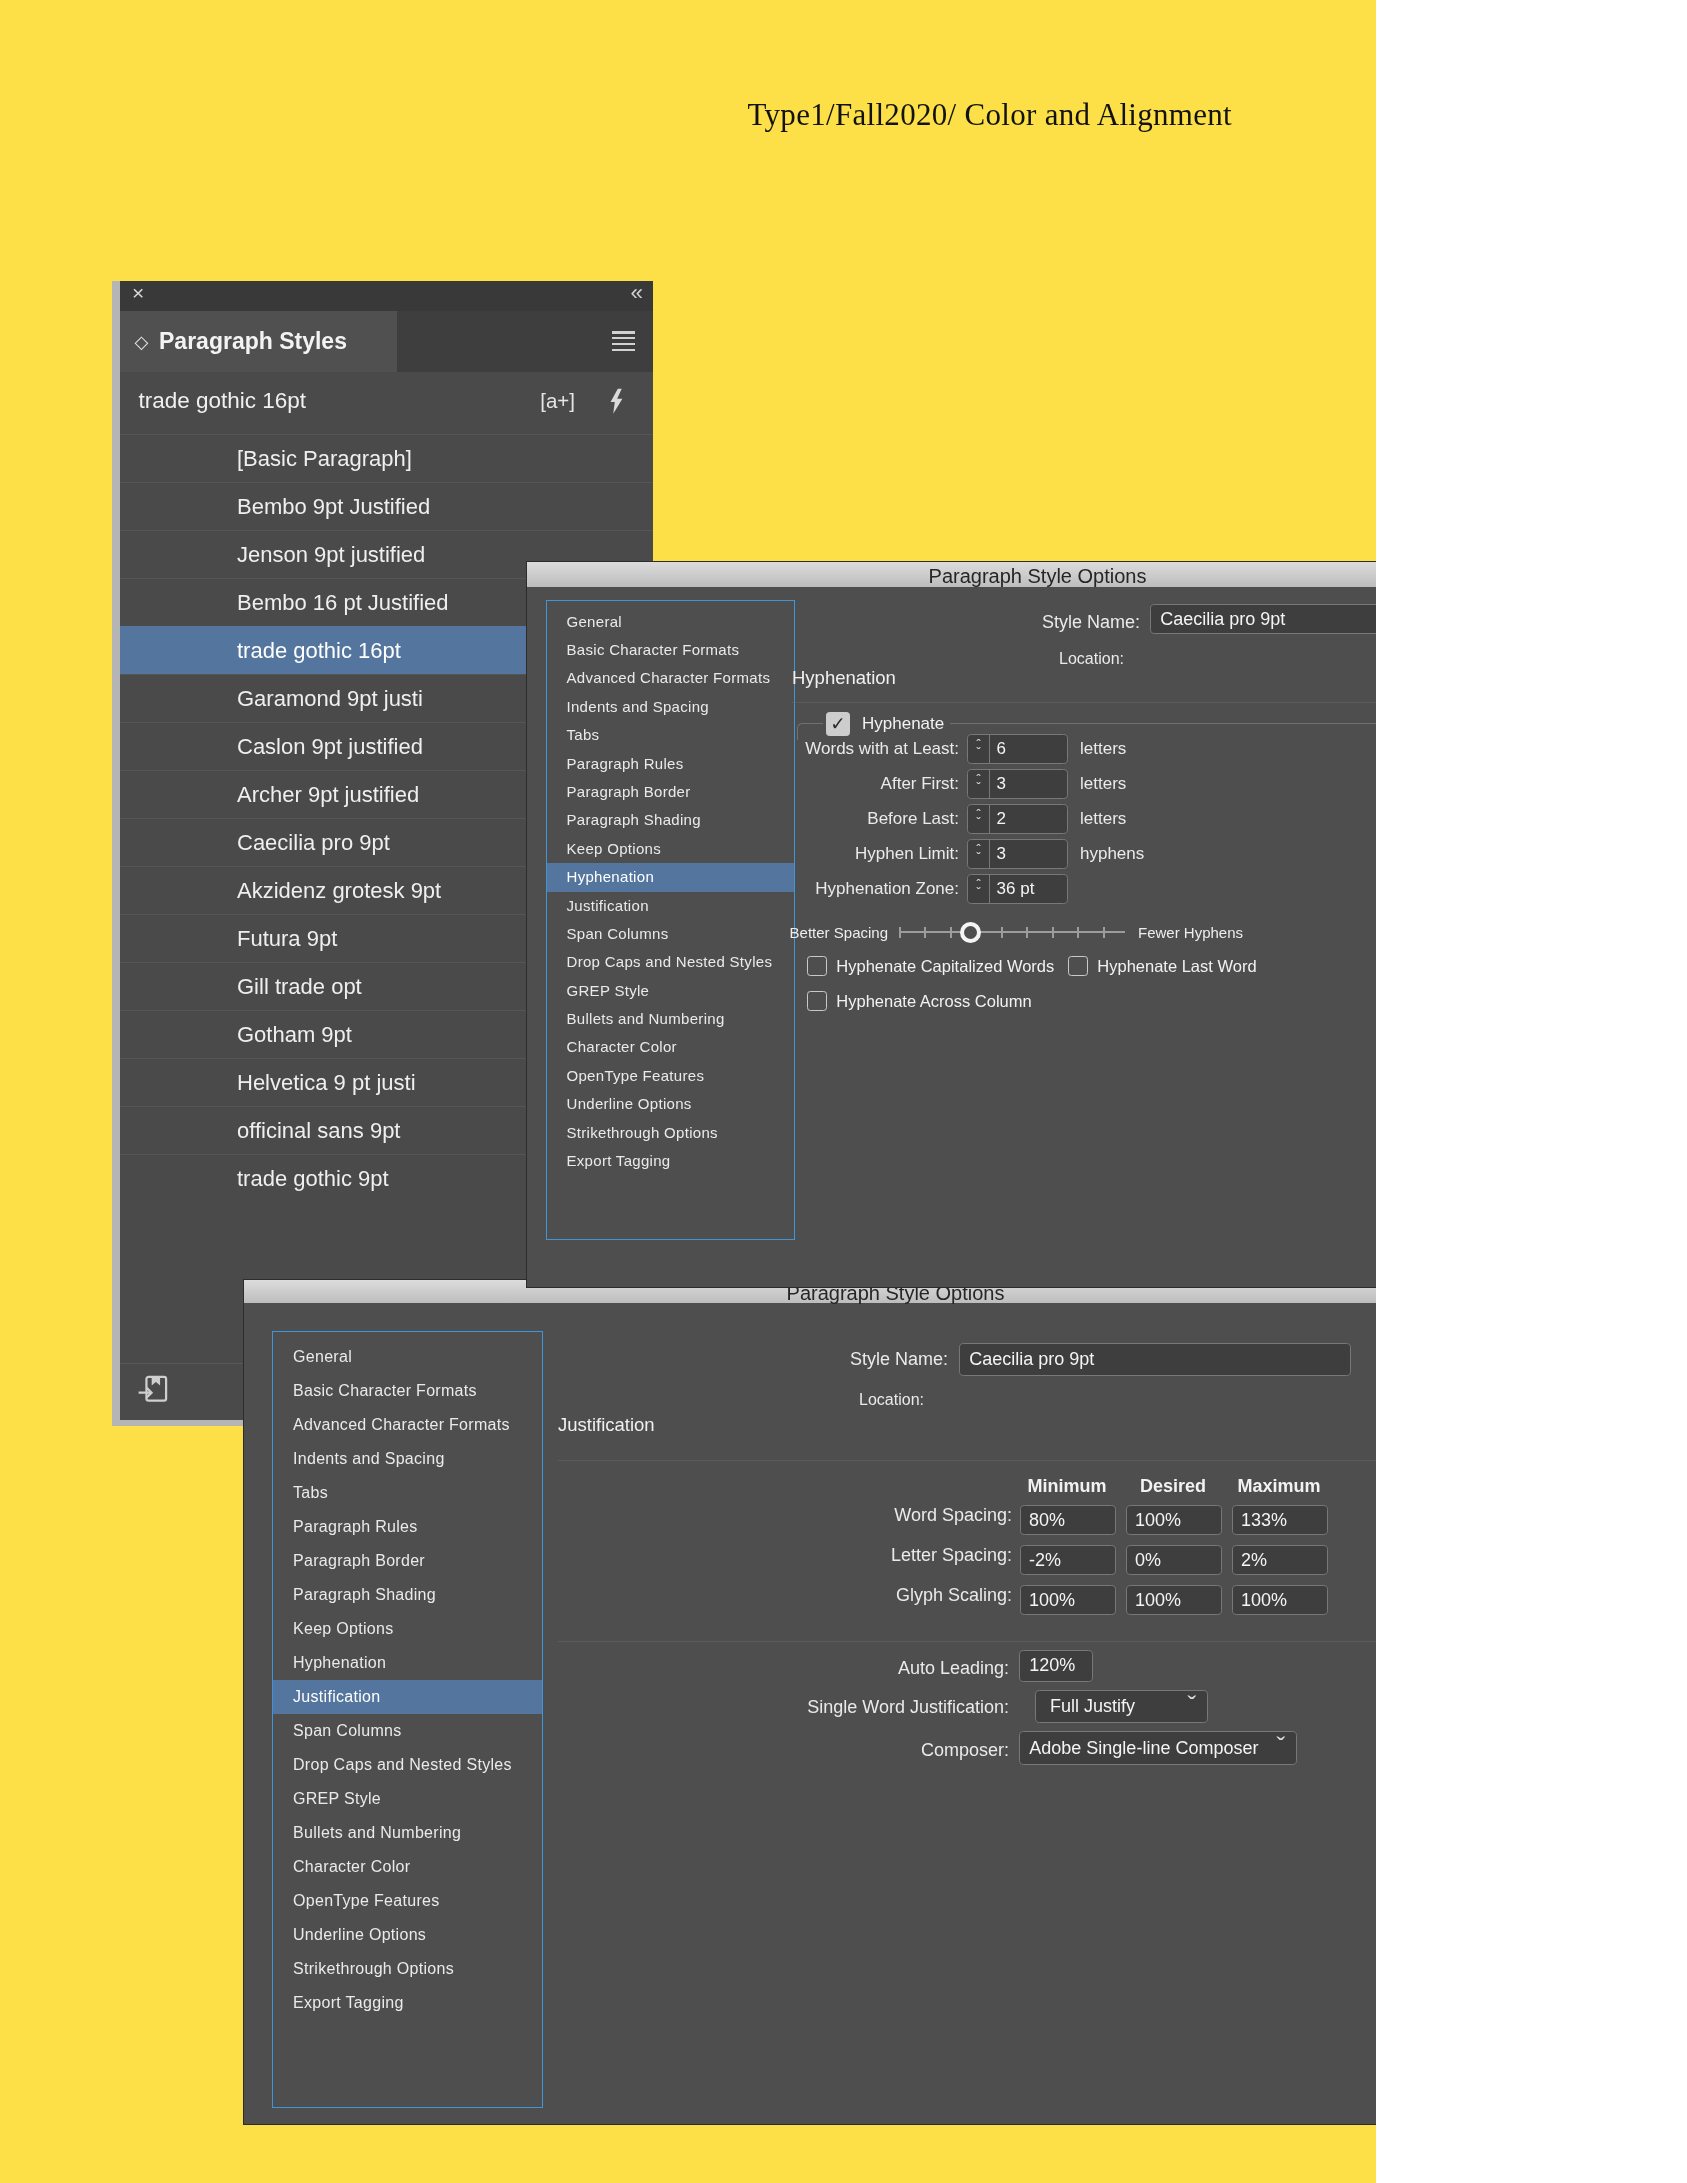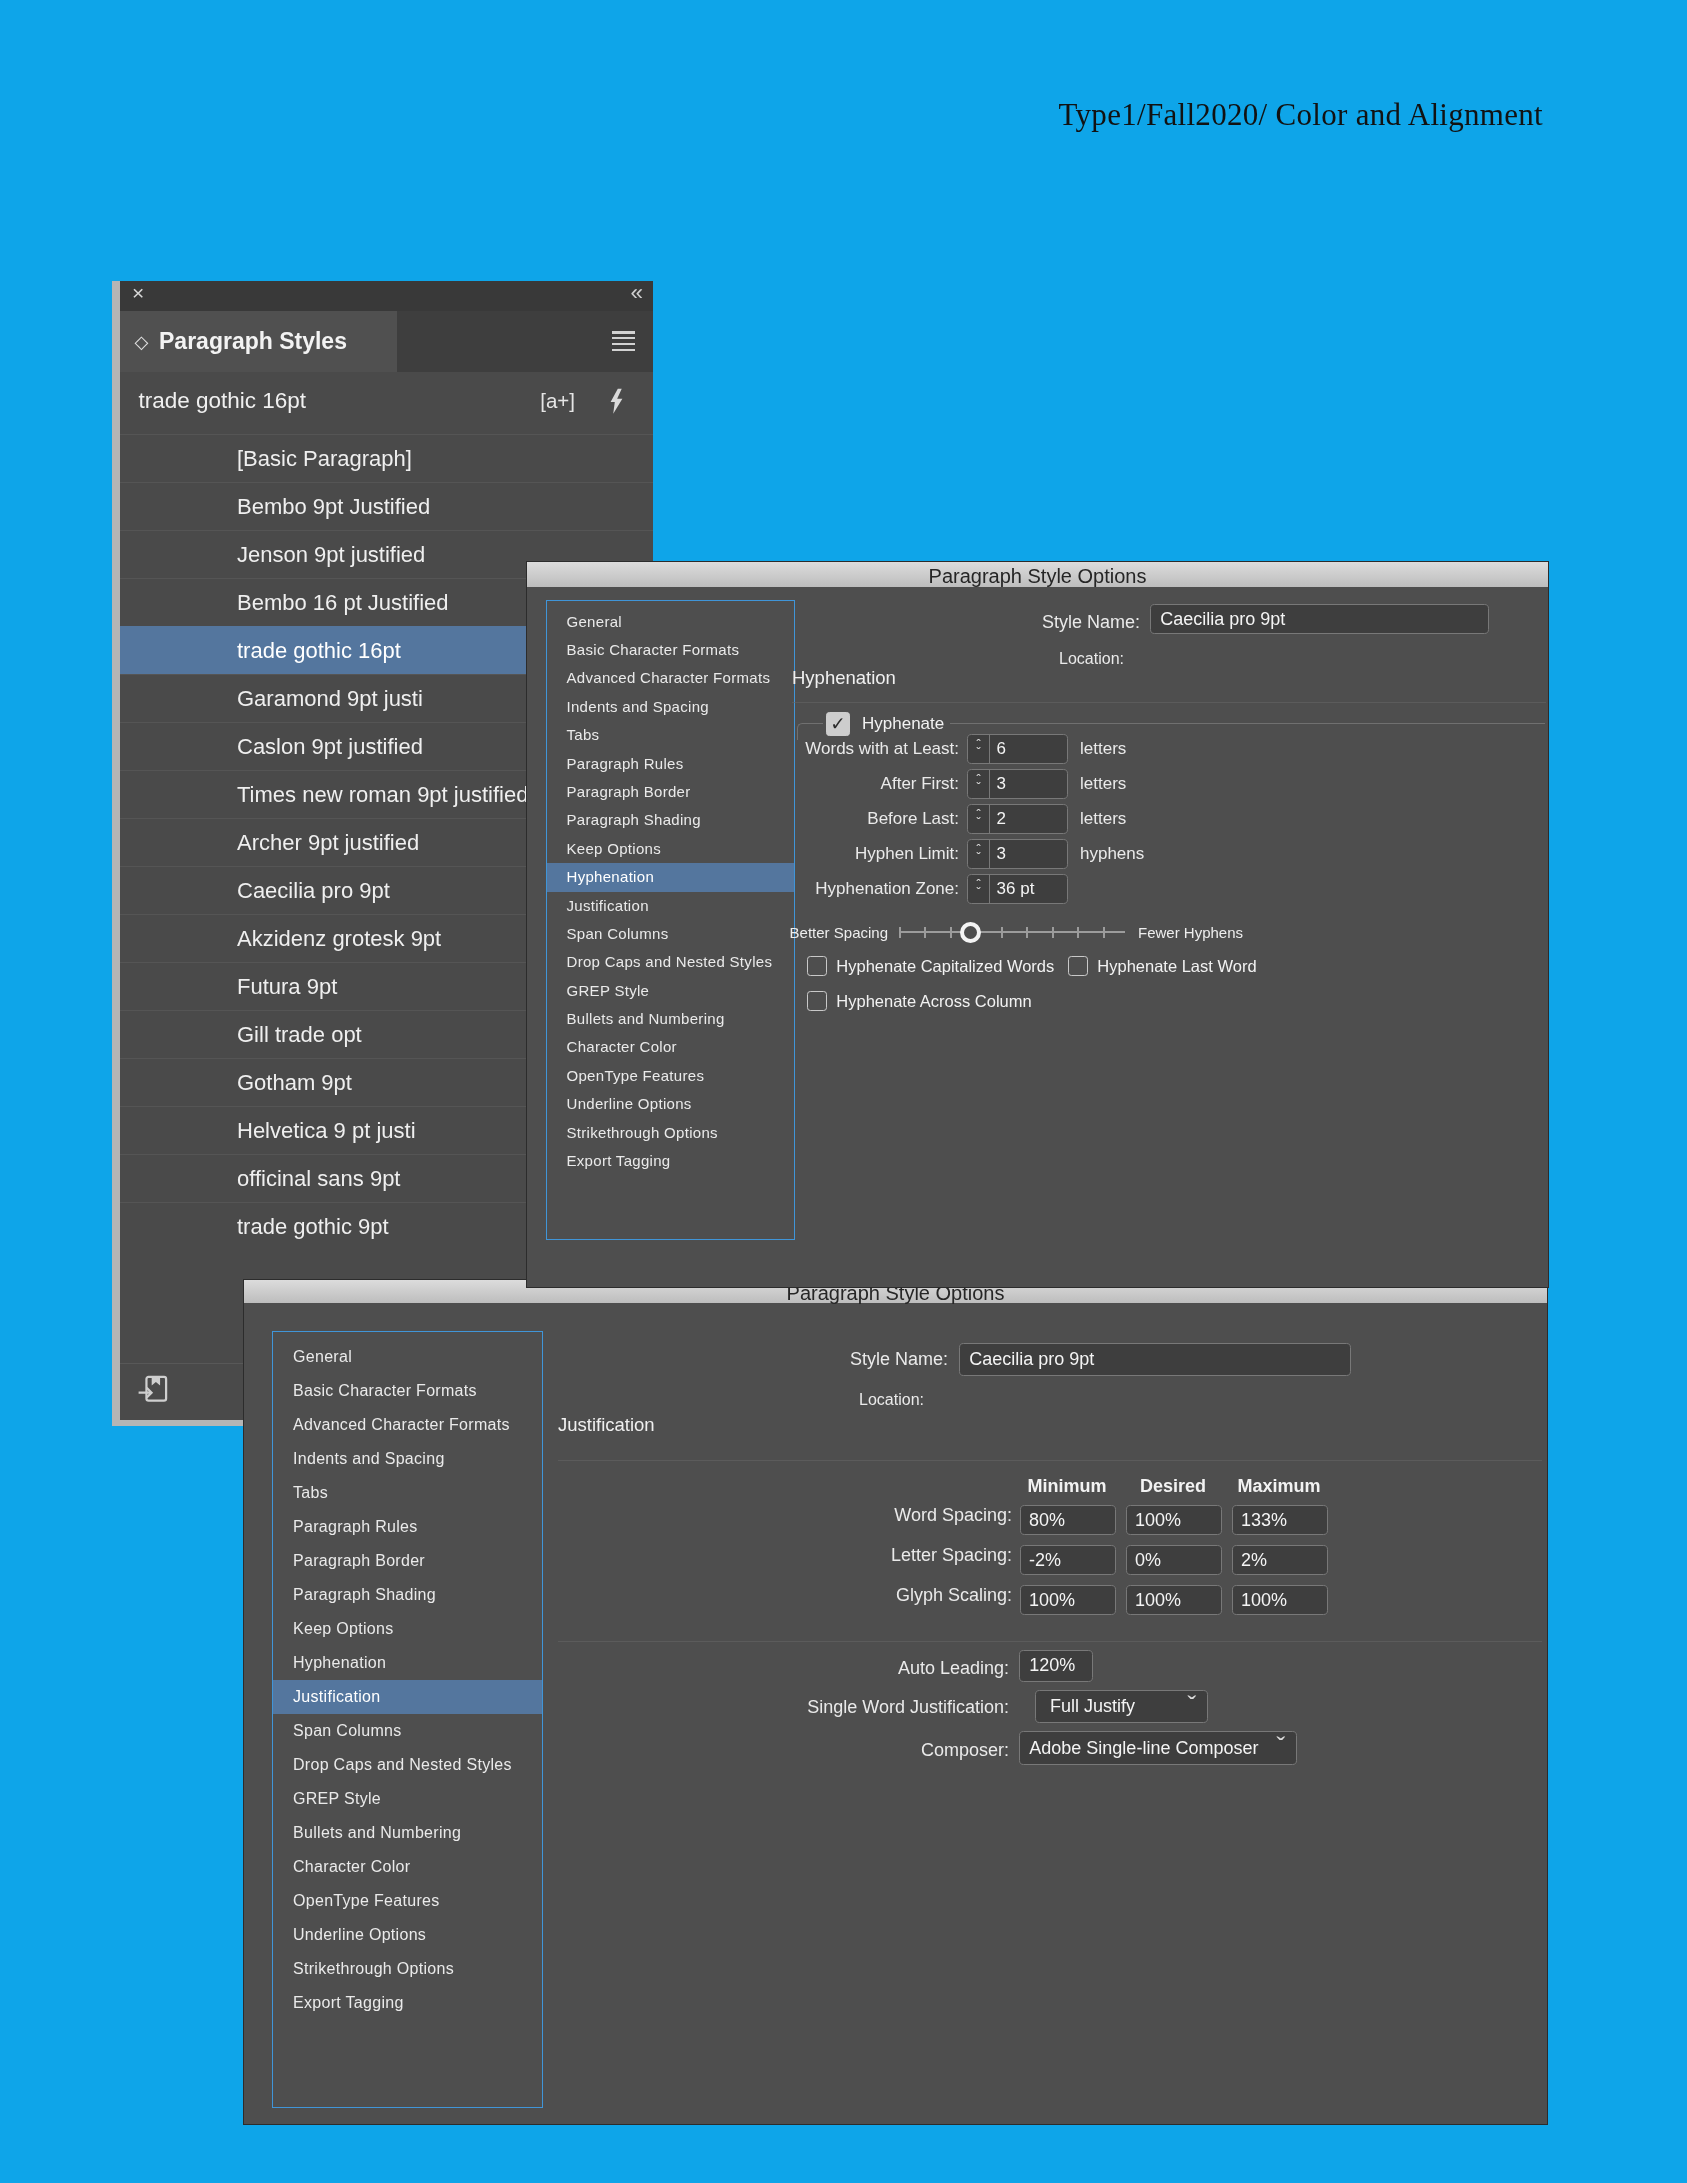--- a/index.html
+++ b/index.html
@@ -1,17 +1,17 @@
 <!DOCTYPE html>
 <html style="font-size:10.6px"><head>
 <meta charset="utf-8">
 <style>
   html,body{margin:0;padding:0;background:#fff;}
   body{font-family:"Liberation Sans",sans-serif;}
-  .page{position:relative;width:1687px;height:2183px;background:#0ea5e9;overflow:hidden;}
+  .page{position:relative;width:1376px;height:2183px;background:#fde047;overflow:hidden;}
 
   .doc-title{position:absolute;top:97px;right:144px;font-family:"Liberation Serif",serif;
     font-size:31px;color:#121212;letter-spacing:0.3px;}
 
   
   .panel{position:absolute;left:112px;top:281px;width:541px;height:1145px;z-index:1;
     background:#4a4a4a;border-left:8px solid #b5b5b5;border-bottom:6.6px solid #b5b5b5;box-sizing:border-box;}
   .p-titlebar{position:absolute;left:0;top:0;width:100%;height:30px;background:#393939;}
   .p-close{position:absolute;left:12px;top:0px;font-size:21px;color:#d8d8d8;cursor:default;}
   .p-collapse{position:absolute;right:13.2px;top:-1.3px;font-size:22.5px;color:#cfcfcf;letter-spacing:-3.3px;}
@@ -149,21 +149,20 @@
       </span>
     </div>
     <div class="style-list" id="style-list">
         <div class="prow">[Basic Paragraph]</div>
         <div class="prow">Bembo 9pt Justified</div>
         <div class="prow">Jenson 9pt justified</div>
         <div class="prow">Bembo 16 pt Justified</div>
         <div class="prow sel">trade gothic 16pt</div>
         <div class="prow">Garamond 9pt justi</div>
         <div class="prow">Caslon 9pt justified</div>
-        <div class="prow">Times new roman 9pt justified</div>
         <div class="prow">Archer 9pt justified</div>
         <div class="prow">Caecilia pro 9pt</div>
         <div class="prow">Akzidenz grotesk 9pt</div>
         <div class="prow">Futura 9pt</div>
         <div class="prow">Gill trade opt</div>
         <div class="prow">Gotham 9pt</div>
         <div class="prow">Helvetica 9 pt justi</div>
         <div class="prow">officinal sans 9pt</div>
         <div class="prow">trade gothic 9pt</div>
       </div>

